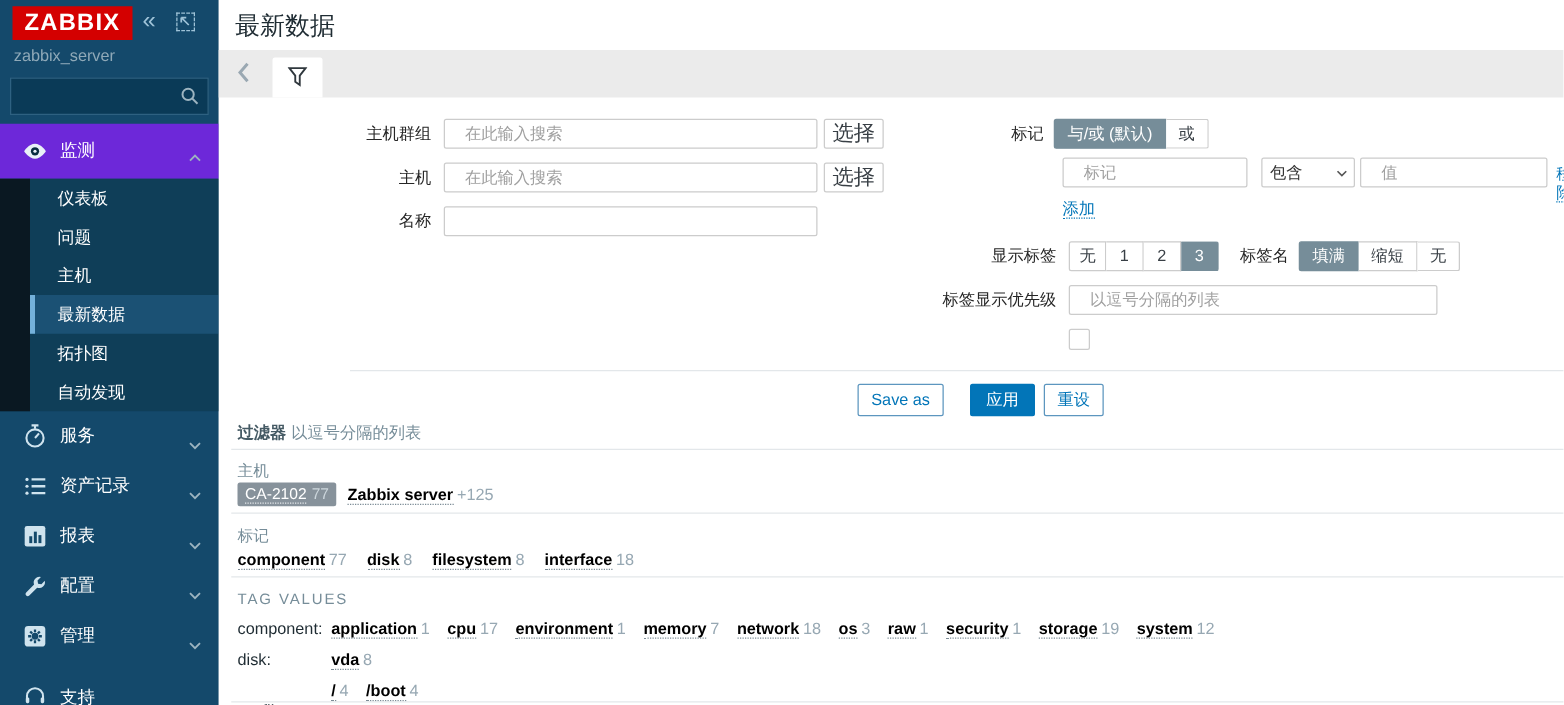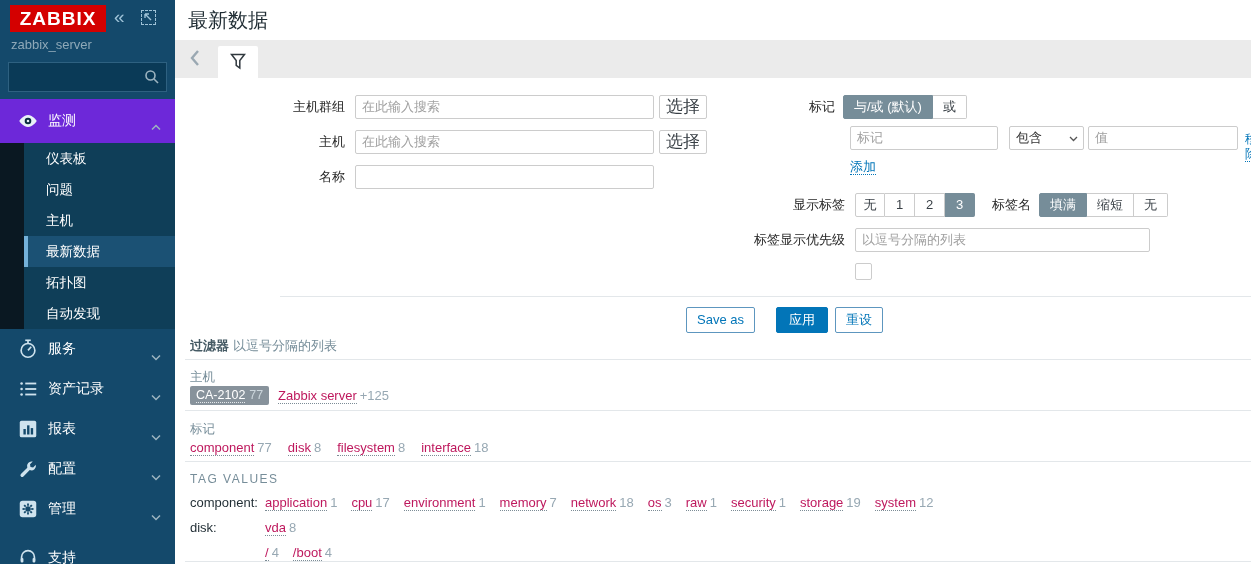--- a/index.html
+++ b/index.html
@@ -41,21 +41,21 @@
   .main { position:absolute; left:175px; top:0; width:1076px; height:564px; background:#fff; }
   .page-title { position:absolute; left:13px; top:7px; font-size:20px; color:#1f2c33; font-weight:400; }
   .tab-strip { position:absolute; left:0; top:40px; width:1076px; height:38px; background:#ebebeb; }
   .tab-back { position:absolute; left:14px; top:9px; cursor:pointer; }
   .filter-tab { position:absolute; left:43px; top:6px; width:40px; height:32px; background:#fff;
                 border-radius:2px 2px 0 0; cursor:pointer; }
   .filter-tab svg { position:absolute; left:12px; top:7px; }
 
   .flabel { position:absolute; font-size:13px; color:#262626; text-align:right; height:24px; line-height:24px; }
   .tinput { position:absolute; height:24px; border:1px solid #ccc; border-radius:2px; font-size:13px;
-            color:#be185d; padding:0 6px; outline:none; font-family:Liberation Serif, serif; }
+            color:#be185d; padding:0 16px; outline:none; font-family:Liberation Serif, serif; }
   .tinput::placeholder { color:#a0a0a0; }
   .btn-gray { position:absolute; height:24px; background:#fff; border:1px solid #ccc; border-radius:2px;
               font-size:17px; color:#383f45; text-align:center; line-height:22px; cursor:pointer; }
   .seg { position:absolute; display:flex; }
   .seg .seg-btn { height:24px; line-height:22px; border:1px solid #ccc; border-left-width:0; background:#fff;
                   font-size:13px; color:#383f45; text-align:center; padding:0 10px; cursor:pointer; }
   .seg .seg-btn:first-child { border-left-width:1px; border-radius:2px 0 0 2px; }
   .seg .seg-btn:last-child { border-radius:0 2px 2px 0; }
   .seg .seg-btn.sel { background:#768d99; border-color:#768d99; color:#fff; }
   .fake-select { position:absolute; height:24px; border:1px solid #ccc; border-radius:2px; background:#fff;
@@ -71,21 +71,21 @@
   .btn-outline { position:absolute; height:26px; background:#fff; border:1px solid #5d96bf; border-radius:2px;
               color:#0275b8; font-size:13px; padding:0 10px; line-height:24px; cursor:pointer; }
 
   .note-title { position:absolute; left:15px; top:337px; font-size:13px; font-weight:bold; color:#455a64; }
   .note-text { position:absolute; left:58px; top:337px; font-size:13px; color:#768d99; }
   .gray-label { position:absolute; left:15px; font-size:12.5px; color:#768d99; }
   .chip { position:absolute; left:15px; top:386px; background:#87929b; border-radius:2px; height:19px;
           padding:0 6px; font-size:12.5px; line-height:18px; cursor:pointer; }
   .chip .chip-name { color:#fff; border-bottom:1px dotted #e6eaed; }
   .chip .chip-count { color:#ccd6dc; margin-left:4px; }
-  .dark-link { color:#be185d; border-bottom:1px dotted #7c8c96; cursor:pointer; text-decoration:none; }
+  .dark-link { color:#000000; border-bottom:1px dotted #7c8c96; cursor:pointer; text-decoration:none;font-weight:bold; }
   .cnt { color:#97a8b3; margin-left:3px; font-style:normal; }
   .inline-row { position:absolute; font-size:13px; display:flex; gap:16px; align-items:baseline; }
   .tv-pair { white-space:nowrap; }
   .tag-values-head { position:absolute; left:15px; top:472px; font-size:12px; color:#768d99; letter-spacing:1.5px; }
   .tv-key { position:absolute; left:15px; width:72px; font-size:13px; color:#1f2c33; }
 </style>
 </head>
 <body>
 
 <div id="screen">

